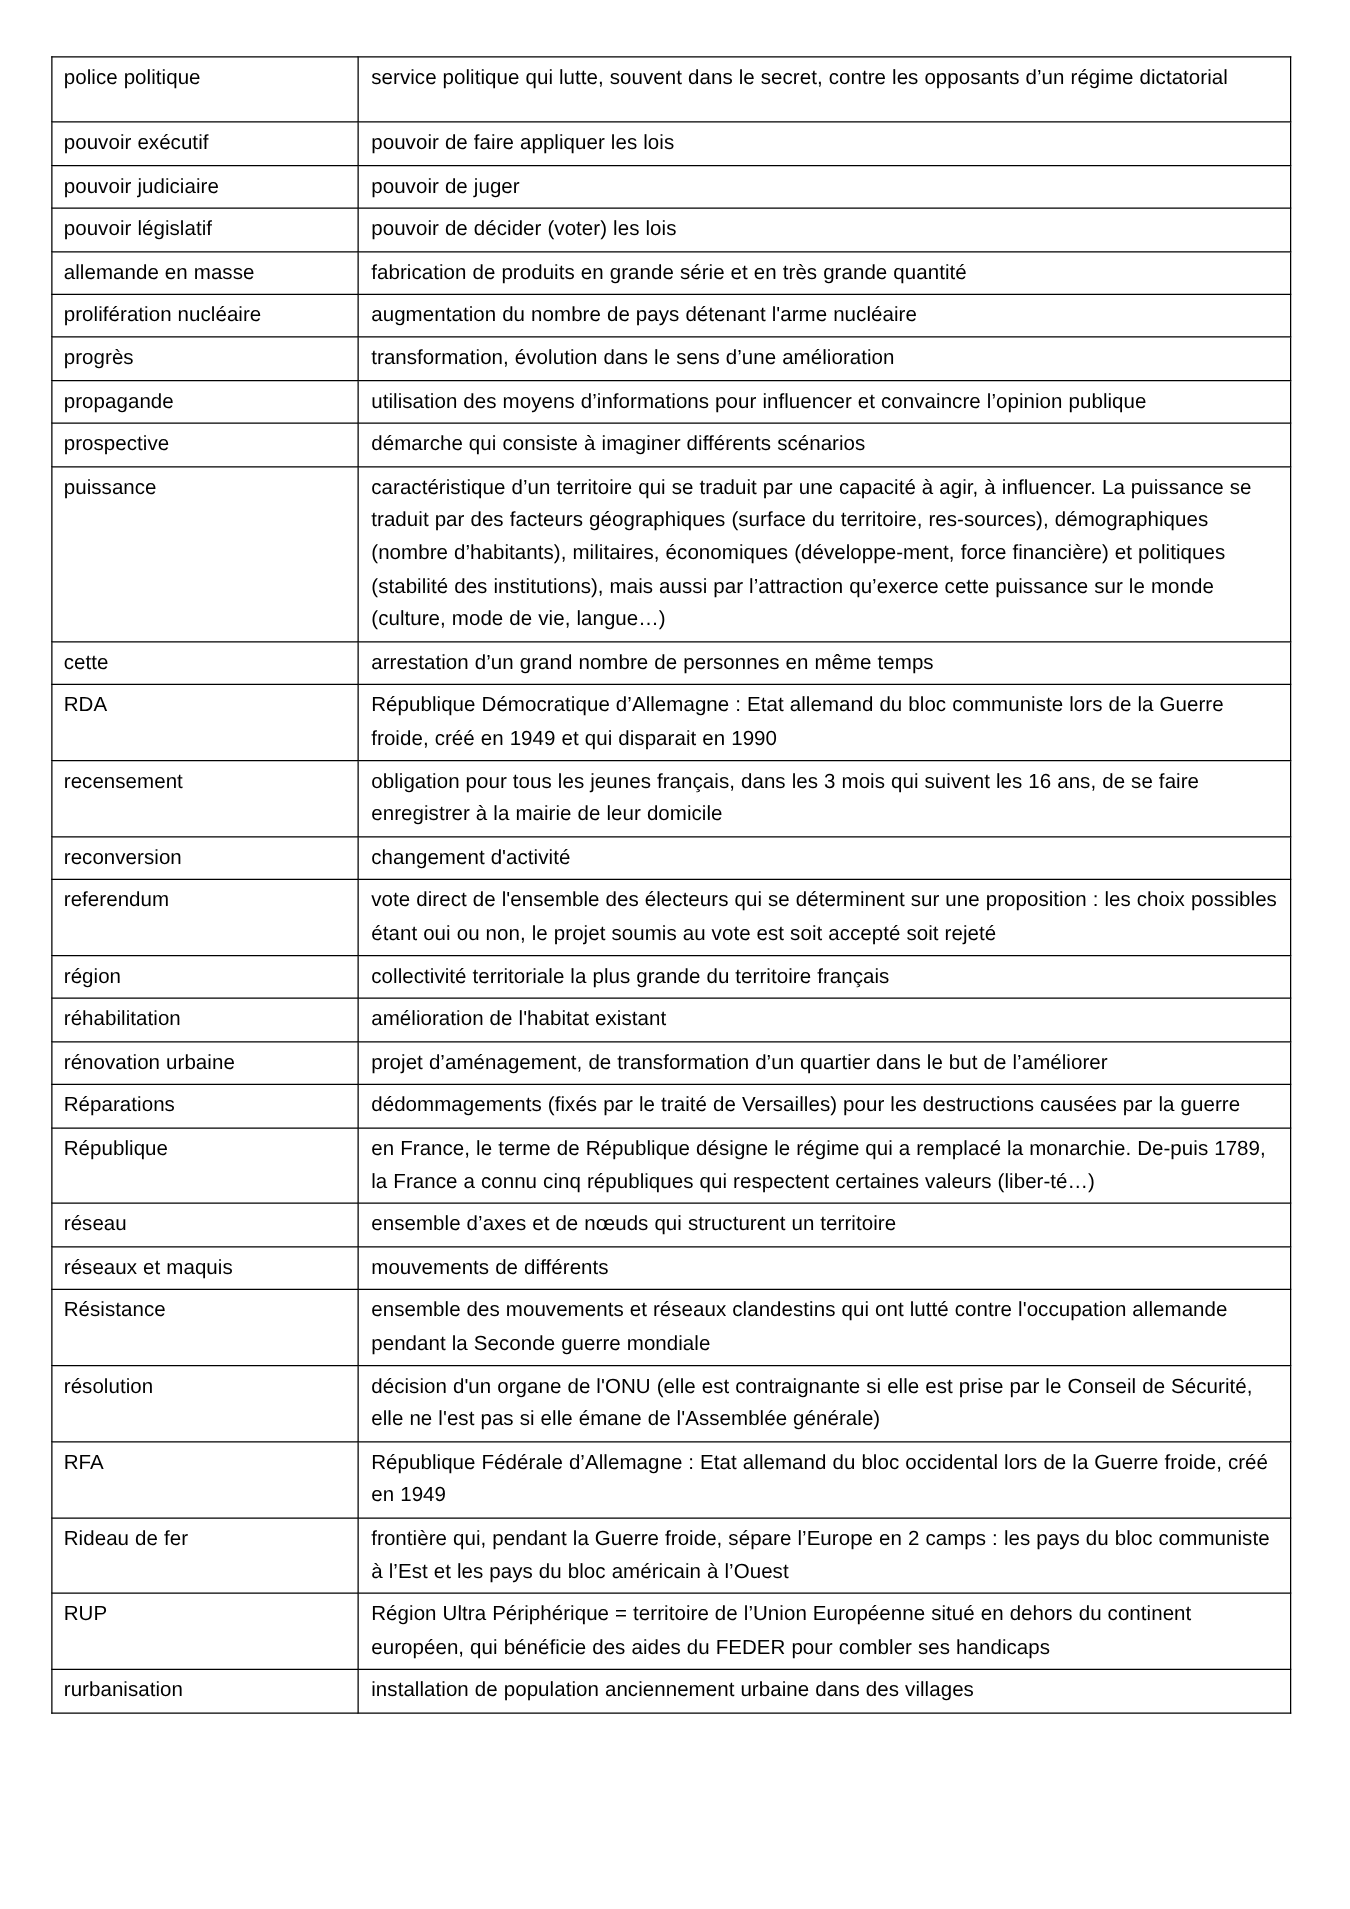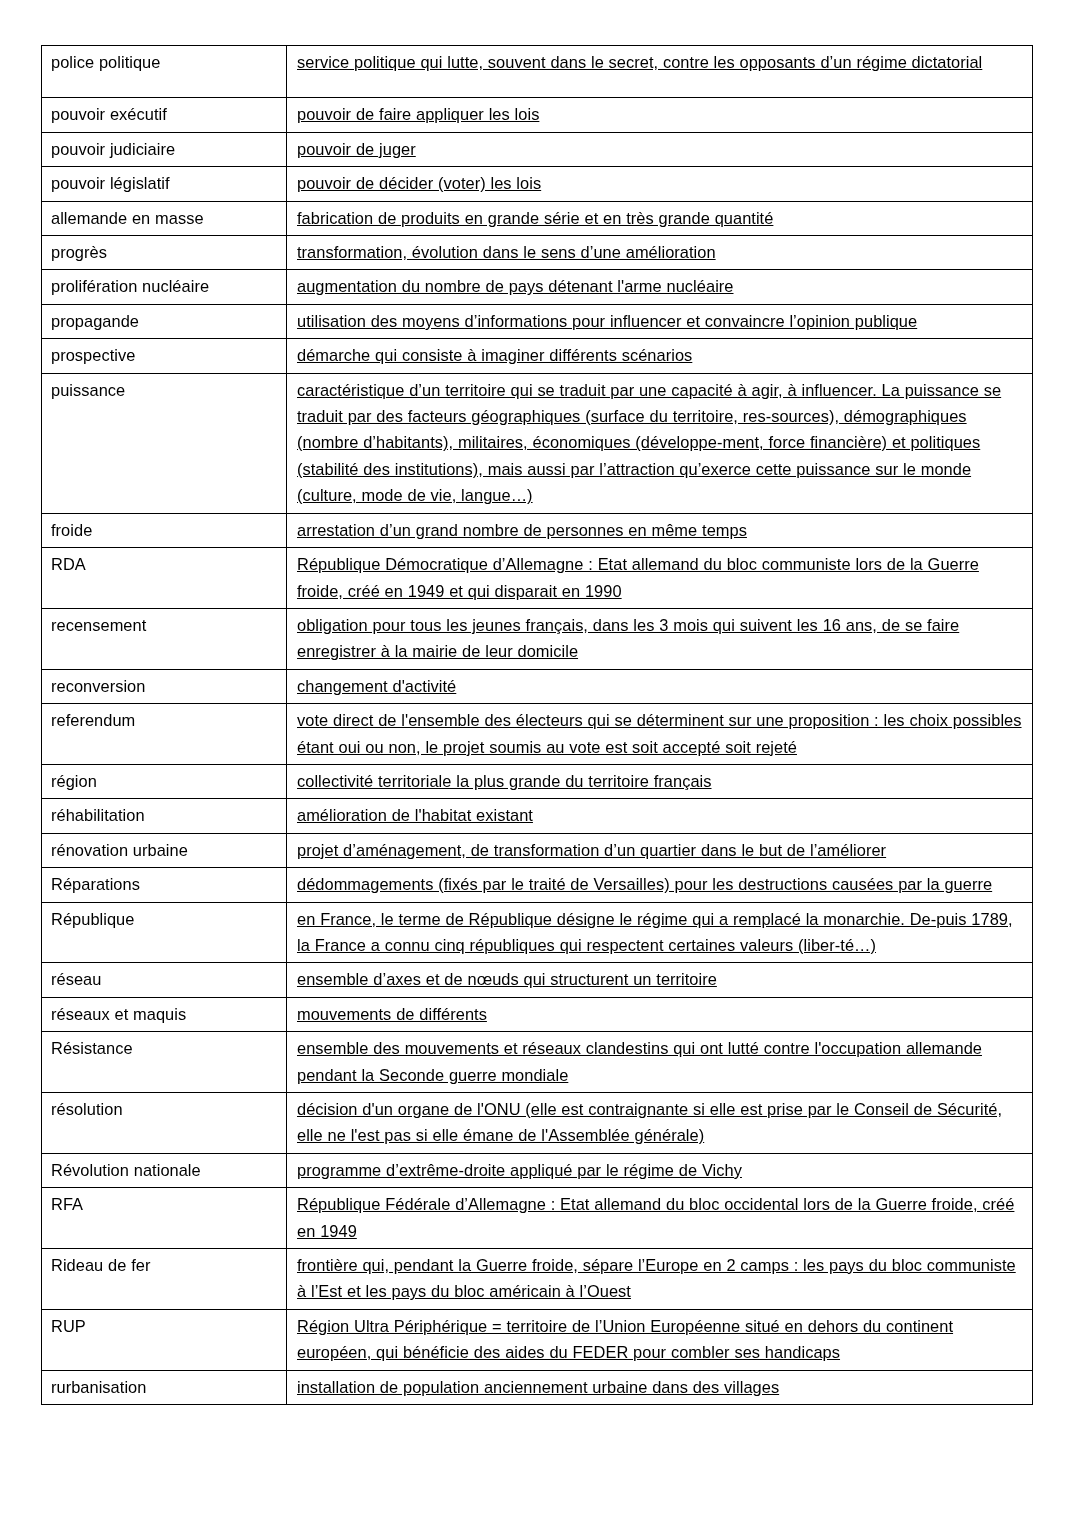--- a/index.html
+++ b/index.html
@@ -42,21 +42,20 @@
     word-spacing: 0.2px;
   }
   table.glossary td.term {
     padding-left: 9px;
     white-space: nowrap;
   }
   table.glossary td.def {
     padding-left: 10px;
     padding-right: 6px;
     hyphens: manual;
-    text-decoration: underline;
   }
   
   table.glossary tr.tall td { padding-bottom: 22px; }
 </style>
 </head>
 <body>
 
 <div class="page">
   <table class="glossary">
     <colgroup>
@@ -78,41 +77,41 @@
         </tr>
         <tr>
           <td class="term">pouvoir législatif</td>
           <td class="def">pouvoir de décider (voter) les lois</td>
         </tr>
         <tr>
           <td class="term">allemande en masse</td>
           <td class="def">fabrication de produits en grande série et en très grande quantité</td>
         </tr>
         <tr>
+          <td class="term">prolifération nucléaire</td>
+          <td class="def">augmentation du nombre de pays détenant l'arme nucléaire</td>
+        </tr>
+        <tr>
           <td class="term">progrès</td>
           <td class="def">transformation, évolution dans le sens d’une amélioration</td>
-        </tr>
-        <tr>
-          <td class="term">prolifération nucléaire</td>
-          <td class="def">augmentation du nombre de pays détenant l'arme nucléaire</td>
         </tr>
         <tr>
           <td class="term">propagande</td>
           <td class="def">utilisation des moyens d’informations pour influencer et convaincre l’opinion publique</td>
         </tr>
         <tr>
           <td class="term">prospective</td>
           <td class="def">démarche qui consiste à imaginer différents scénarios</td>
         </tr>
         <tr>
           <td class="term">puissance</td>
           <td class="def">caractéristique d’un territoire qui se traduit par une capacité à agir, à influencer. La puissance se traduit par des facteurs géographiques (surface du territoire, res-sources), démographiques (nombre d’habitants), militaires, économiques (développe-ment, force financière) et politiques (stabilité des institutions), mais aussi par l’attraction qu’exerce cette puissance sur le monde (culture, mode de vie, langue…)</td>
         </tr>
         <tr>
-          <td class="term">froide</td>
+          <td class="term">cette</td>
           <td class="def">arrestation d’un grand nombre de personnes en même temps</td>
         </tr>
         <tr>
           <td class="term">RDA</td>
           <td class="def">République Démocratique d’Allemagne : Etat allemand du bloc communiste lors de la Guerre froide, créé en 1949 et qui disparait en 1990</td>
         </tr>
         <tr>
           <td class="term">recensement</td>
           <td class="def">obligation pour tous les jeunes français, dans les 3 mois qui suivent les 16 ans, de se faire enregistrer à la mairie de leur domicile</td>
         </tr>
@@ -154,24 +153,20 @@
         </tr>
         <tr>
           <td class="term">Résistance</td>
           <td class="def">ensemble des mouvements et réseaux clandestins qui ont lutté contre l'occupation allemande pendant la Seconde guerre mondiale</td>
         </tr>
         <tr>
           <td class="term">résolution</td>
           <td class="def">décision d'un organe de l'ONU (elle est contraignante si elle est prise par le Conseil de Sécurité, elle ne l'est pas si elle émane de l'Assemblée générale)</td>
         </tr>
         <tr>
-          <td class="term">Révolution nationale</td>
-          <td class="def">programme d’extrême-droite appliqué par le régime de Vichy</td>
-        </tr>
-        <tr>
           <td class="term">RFA</td>
           <td class="def">République Fédérale d’Allemagne : Etat allemand du bloc occidental lors de la Guerre froide, créé en 1949</td>
         </tr>
         <tr>
           <td class="term">Rideau de fer</td>
           <td class="def">frontière qui, pendant la Guerre froide, sépare l’Europe en 2 camps : les pays du bloc communiste à l’Est et les pays du bloc américain à l’Ouest</td>
         </tr>
         <tr>
           <td class="term">RUP</td>
           <td class="def">Région Ultra Périphérique = territoire de l’Union Européenne situé en dehors du continent européen, qui bénéficie des aides du FEDER pour combler ses handicaps</td>

